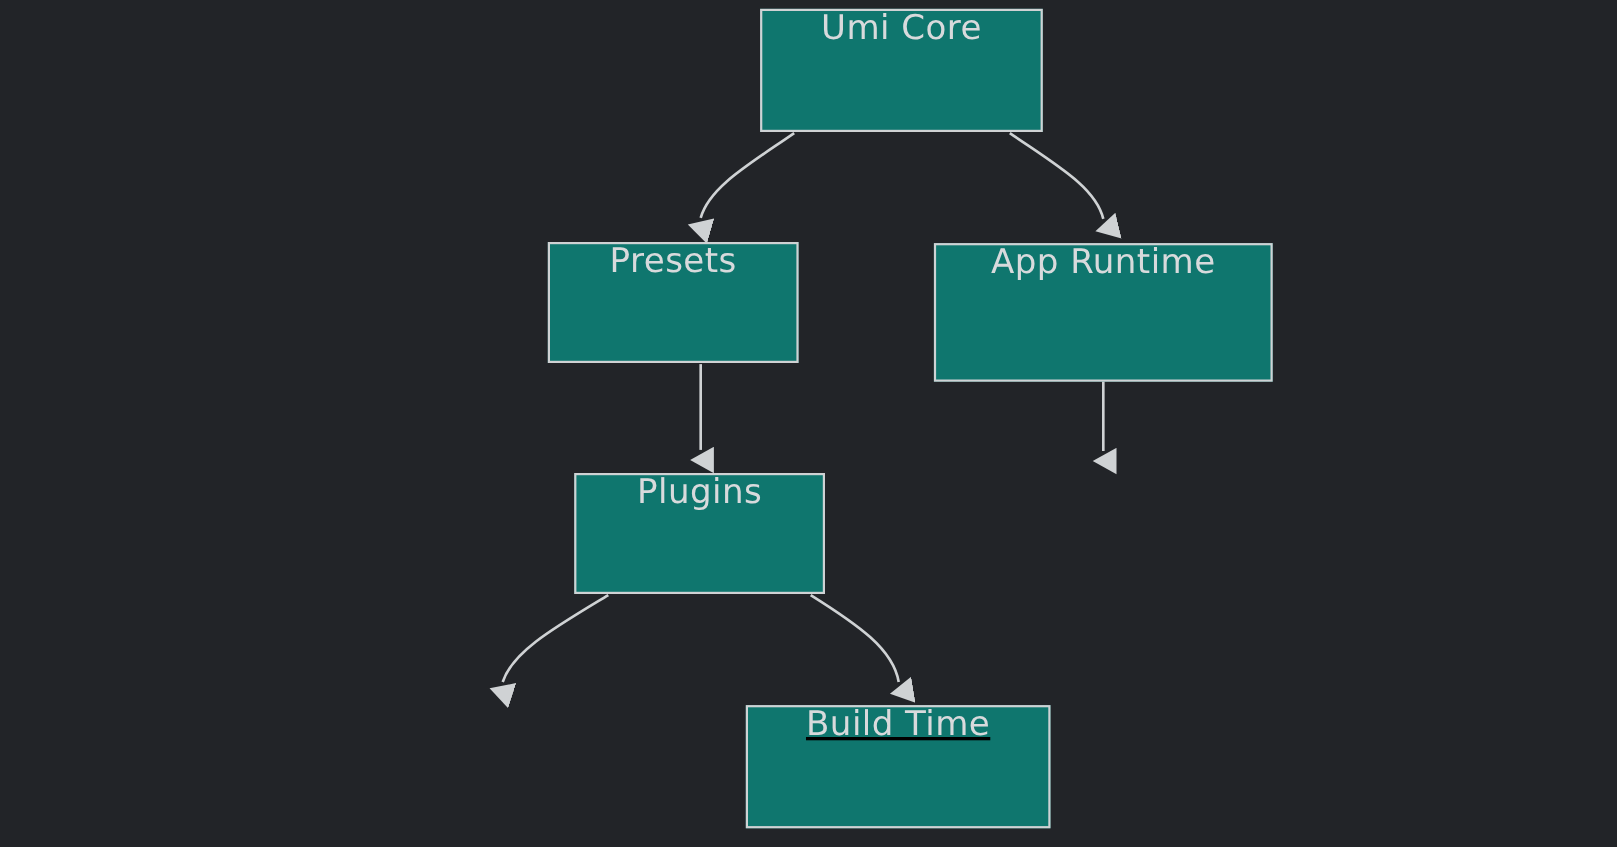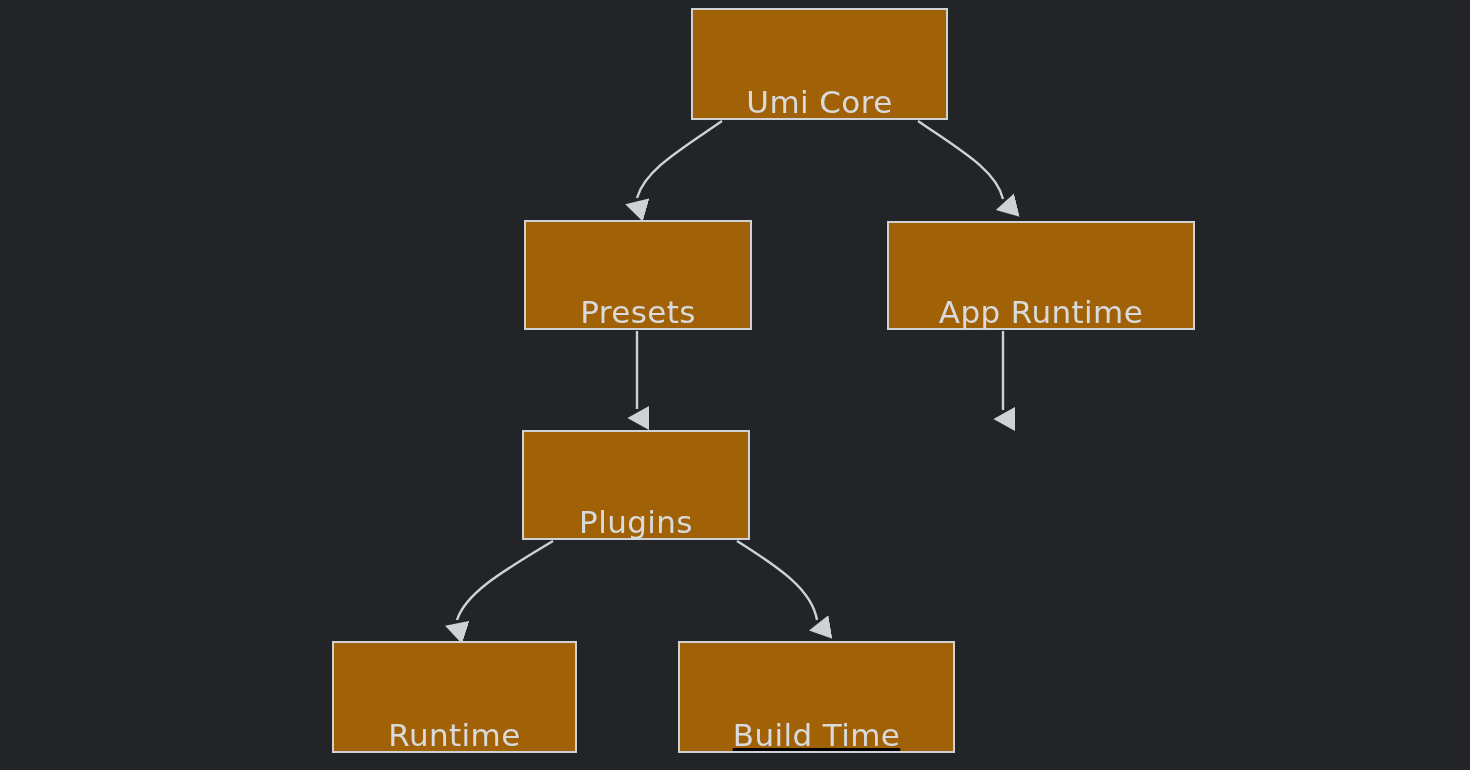--- a/index.html
+++ b/index.html
@@ -19,24 +19,24 @@
     position: absolute;
     left: 0;
     top: 0;
     width: 1470px;
     height: 770px;
     pointer-events: none;
   }
   .node {
     position: absolute;
     box-sizing: border-box;
-    background: #a16207;
+    background: #0f766e;
     border: 2px solid #cfd2d4;
     display: flex;
-    align-items: flex-end;
+    align-items: flex-start;
     justify-content: center;
   }
   .node-label {
     color: #d8dadc;
     font-size: 31px;
     font-weight: 400;
     letter-spacing: 0.4px;
     line-height: 1;
     white-space: nowrap;
   }
@@ -73,35 +73,32 @@
 
     <path d="M 553,541 C 505,570 466,592 457,620" fill="none" stroke="#cfd2d4" stroke-width="2.4" marker-end="url(#arrow)"></path>
 
     <path d="M 737,541 C 780,568 812,590 817,620" fill="none" stroke="#cfd2d4" stroke-width="2.4" marker-end="url(#arrow)"></path>
   </svg>
 
   <div class="node" style="left:691px; top:8px; width:257px; height:112px;">
     <span class="node-label">Umi Core</span>
   </div>
 
-  <div class="node" style="left:524px; top:220px; width:228px; height:110px;">
+  <div class="node" style="left:498px; top:220px; width:228px; height:110px;">
     <span class="node-label">Presets</span>
   </div>
 
-  <div class="node" style="left:849px; top:221px; width:308px; height:109px;margin-left:38px;">
+  <div class="node" style="left:849px; top:221px; width:308px; height:126px;">
     <span class="node-label">App Runtime</span>
   </div>
 
   <div class="node" style="left:522px; top:430px; width:228px; height:110px;">
     <span class="node-label">Plugins</span>
   </div>
 
 
-  <div class="node" style="left:332px; top:641px; width:245px; height:112px;">
-    <span class="node-label">Runtime</span>
-  </div>
 
   <div class="node" style="left:678px; top:641px; width:277px; height:112px;text-decoration:underline;">
     <span class="node-label">Build Time</span>
   </div>
 
 
 </div>
 
 </body></html>

